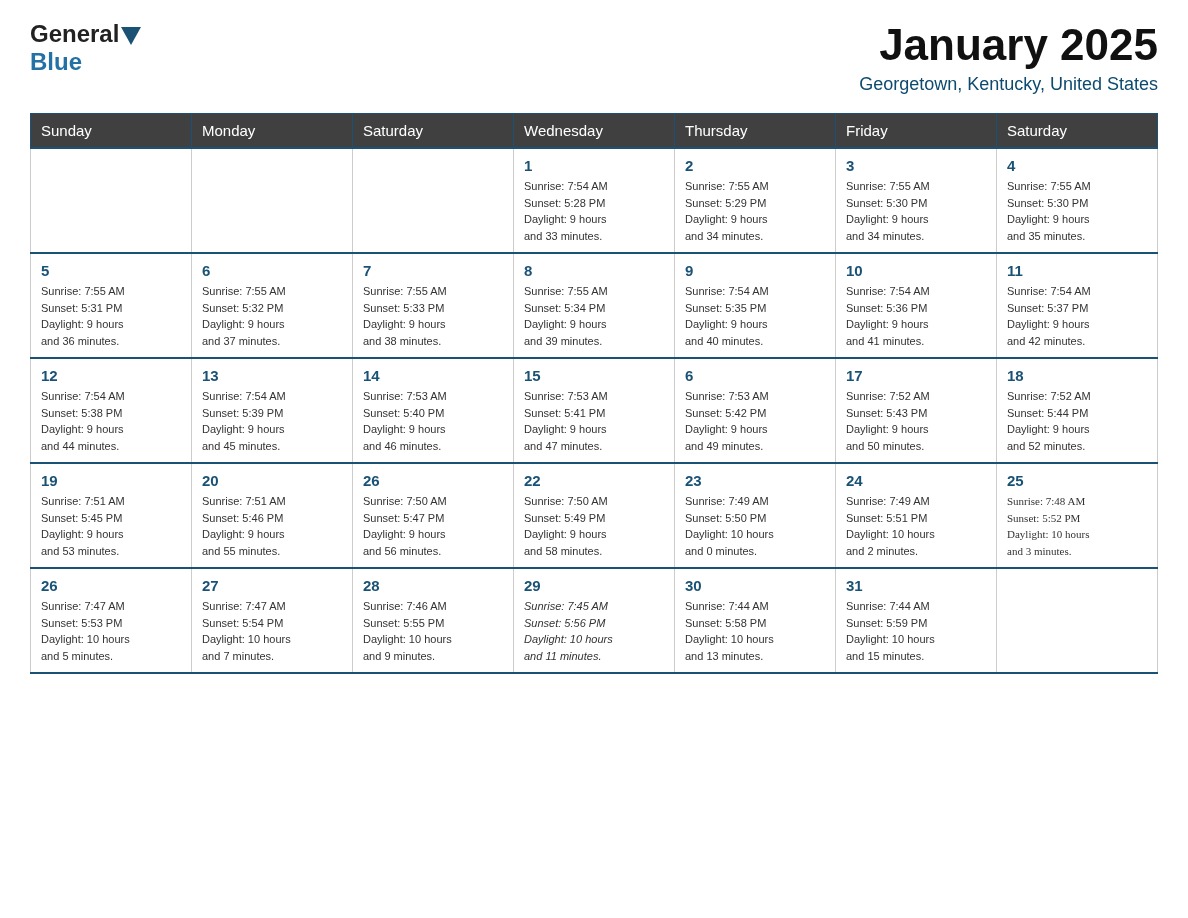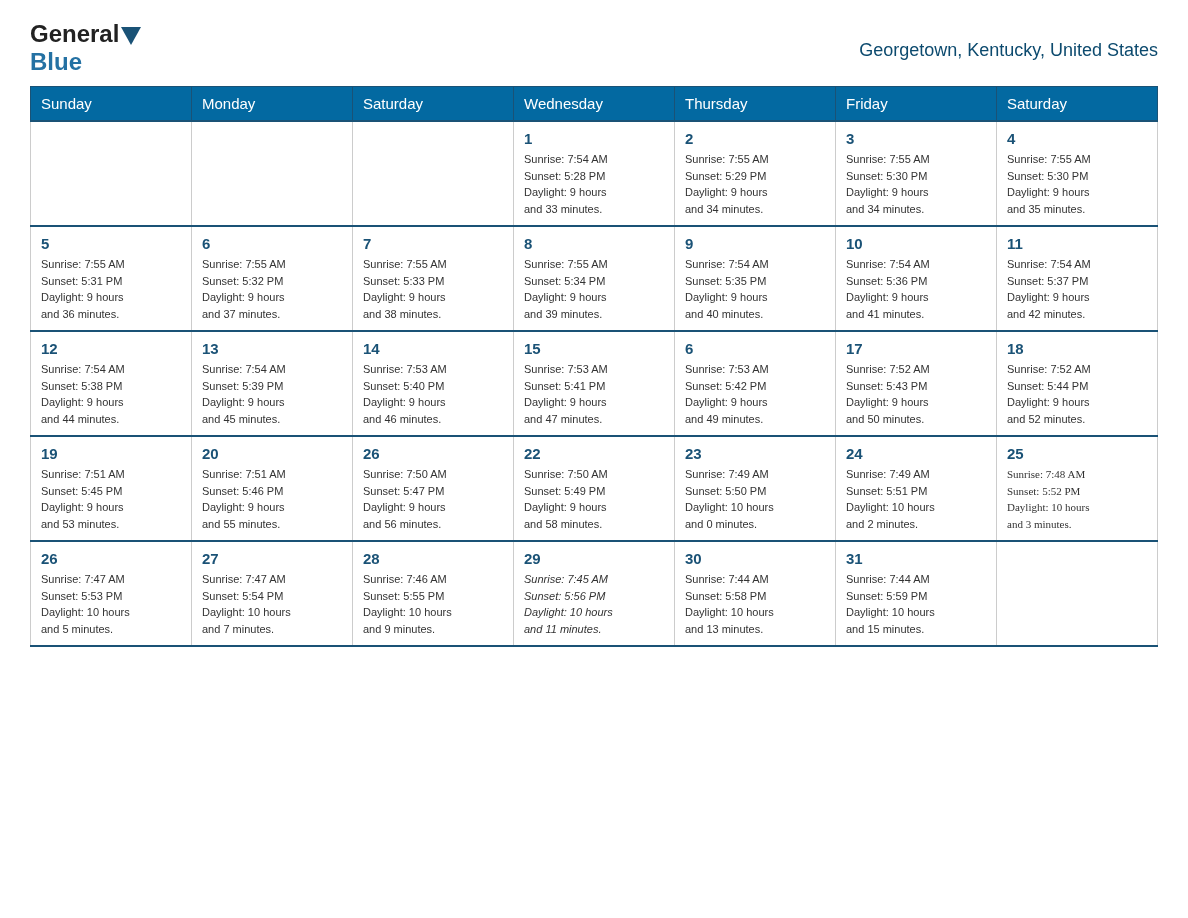--- a/index.html
+++ b/index.html
@@ -6,43 +6,43 @@
     body {
       font-family: Arial, sans-serif;
       background: #ffffff;
       width: 1188px;
       min-height: 918px;
       padding: 20px 30px;
     }
     .header {
       display: flex;
       justify-content: space-between;
-      align-items: center;
-      margin-bottom: 10px;
+      align-items: flex-start;
+      margin-bottom: 18px;
     }
     .title-block {
       text-align: right;
     }
     .month-title {
       font-size: 44px;
       font-weight: bold;
       color: #111;
     }
     .location-title {
       font-size: 18px;
       color: #0c4a6e;
       margin-top: 4px;
     }
     .calendar {
       width: 100%;
       border-collapse: collapse;
       margin-top: 10px;
     }
     .calendar th {
-      background-color: #0369a1;
+      background-color: #404040;
       color: #ffffff;
       padding: 8px 10px;
       text-align: left;
       font-size: 15px;
       font-weight: normal;
       border: 1px solid #1a5276;
     }
     .calendar td {
       vertical-align: top;
       padding: 8px 10px;
@@ -86,20 +86,21 @@
   <div class="logo-wrapper">
     <div class="logo-row1">
       <span style="font-size:24px;font-weight:bold;color:#222;">General</span>
       <span style="display:inline-block;width:0;height:0;border-left:10px solid transparent;border-right:10px solid transparent;border-top:18px solid #1a5276;margin-left:2px;margin-top:4px;"></span>
     </div>
     <div>
       <span style="font-size:24px;font-weight:bold;color:#2471a3;">Blue</span>
     </div>
   </div>
   <div class="title-block">
+    <div class="month-title">January 2025</div>
     <div class="location-title">Georgetown, Kentucky, United States</div>
   </div>
 </div>
 
 <table class="calendar">
   <thead>
     <tr>
       <th>Sunday</th>
       <th>Monday</th>
       <th>Saturday</th>

